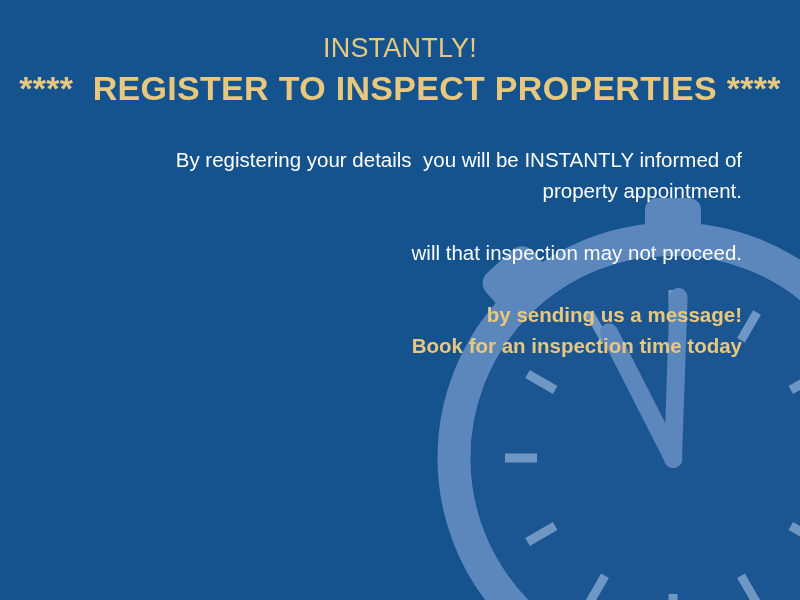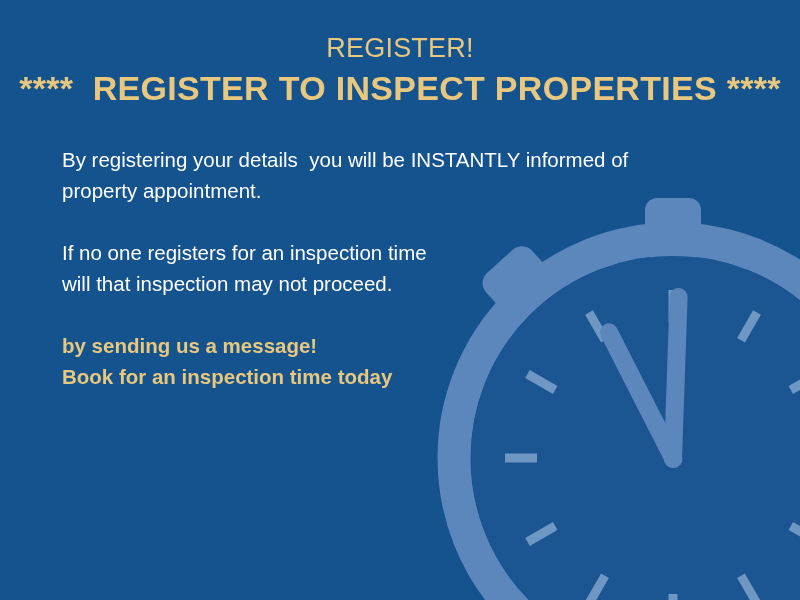--- a/index.html
+++ b/index.html
@@ -63,20 +63,21 @@
 
   #body-block {
     position: absolute;
     left: 62px;
     top: 144px;
     width: 680px;
   }
   .para {
     margin: 0;
     padding: 0;
+    text-align: right;
   }
   .para + .para {
     margin-top: 31px;
   }
   .line {
     color: #FFFFFF;
     font-size: 20.5px;
     font-weight: 400;
     line-height: 31px;
     white-space: pre;
@@ -145,33 +146,32 @@
         <g transform="rotate(2 673 458)">
           <rect x="664" y="288" width="18" height="180" rx="9" ry="9" fill="#5B87BC"></rect>
         </g>
       </g>
     </g>
   </svg>
 
   <div id="content">
 
     <div id="header-block">
-      <div id="title-important">REGISTER!</div>
+      <div id="title-important">INSTANTLY!</div>
       <div id="title-register">****  REGISTER TO INSPECT PROPERTIES ****</div>
     </div>
 
     <div id="body-block">
 
       <div class="para">
         <div class="line">By registering your details  you will be INSTANTLY informed of</div>
         <div class="line">property appointment.</div>
       </div>
 
       <div class="para">
-        <div class="line">If no one registers for an inspection time</div>
         <div class="line">will that inspection may not proceed.</div>
       </div>
 
       <div class="para">
         <div class="line gold">by sending us a message!</div>
         <div class="line gold">Book for an inspection time today</div>
       </div>
 
     </div>
   </div>

